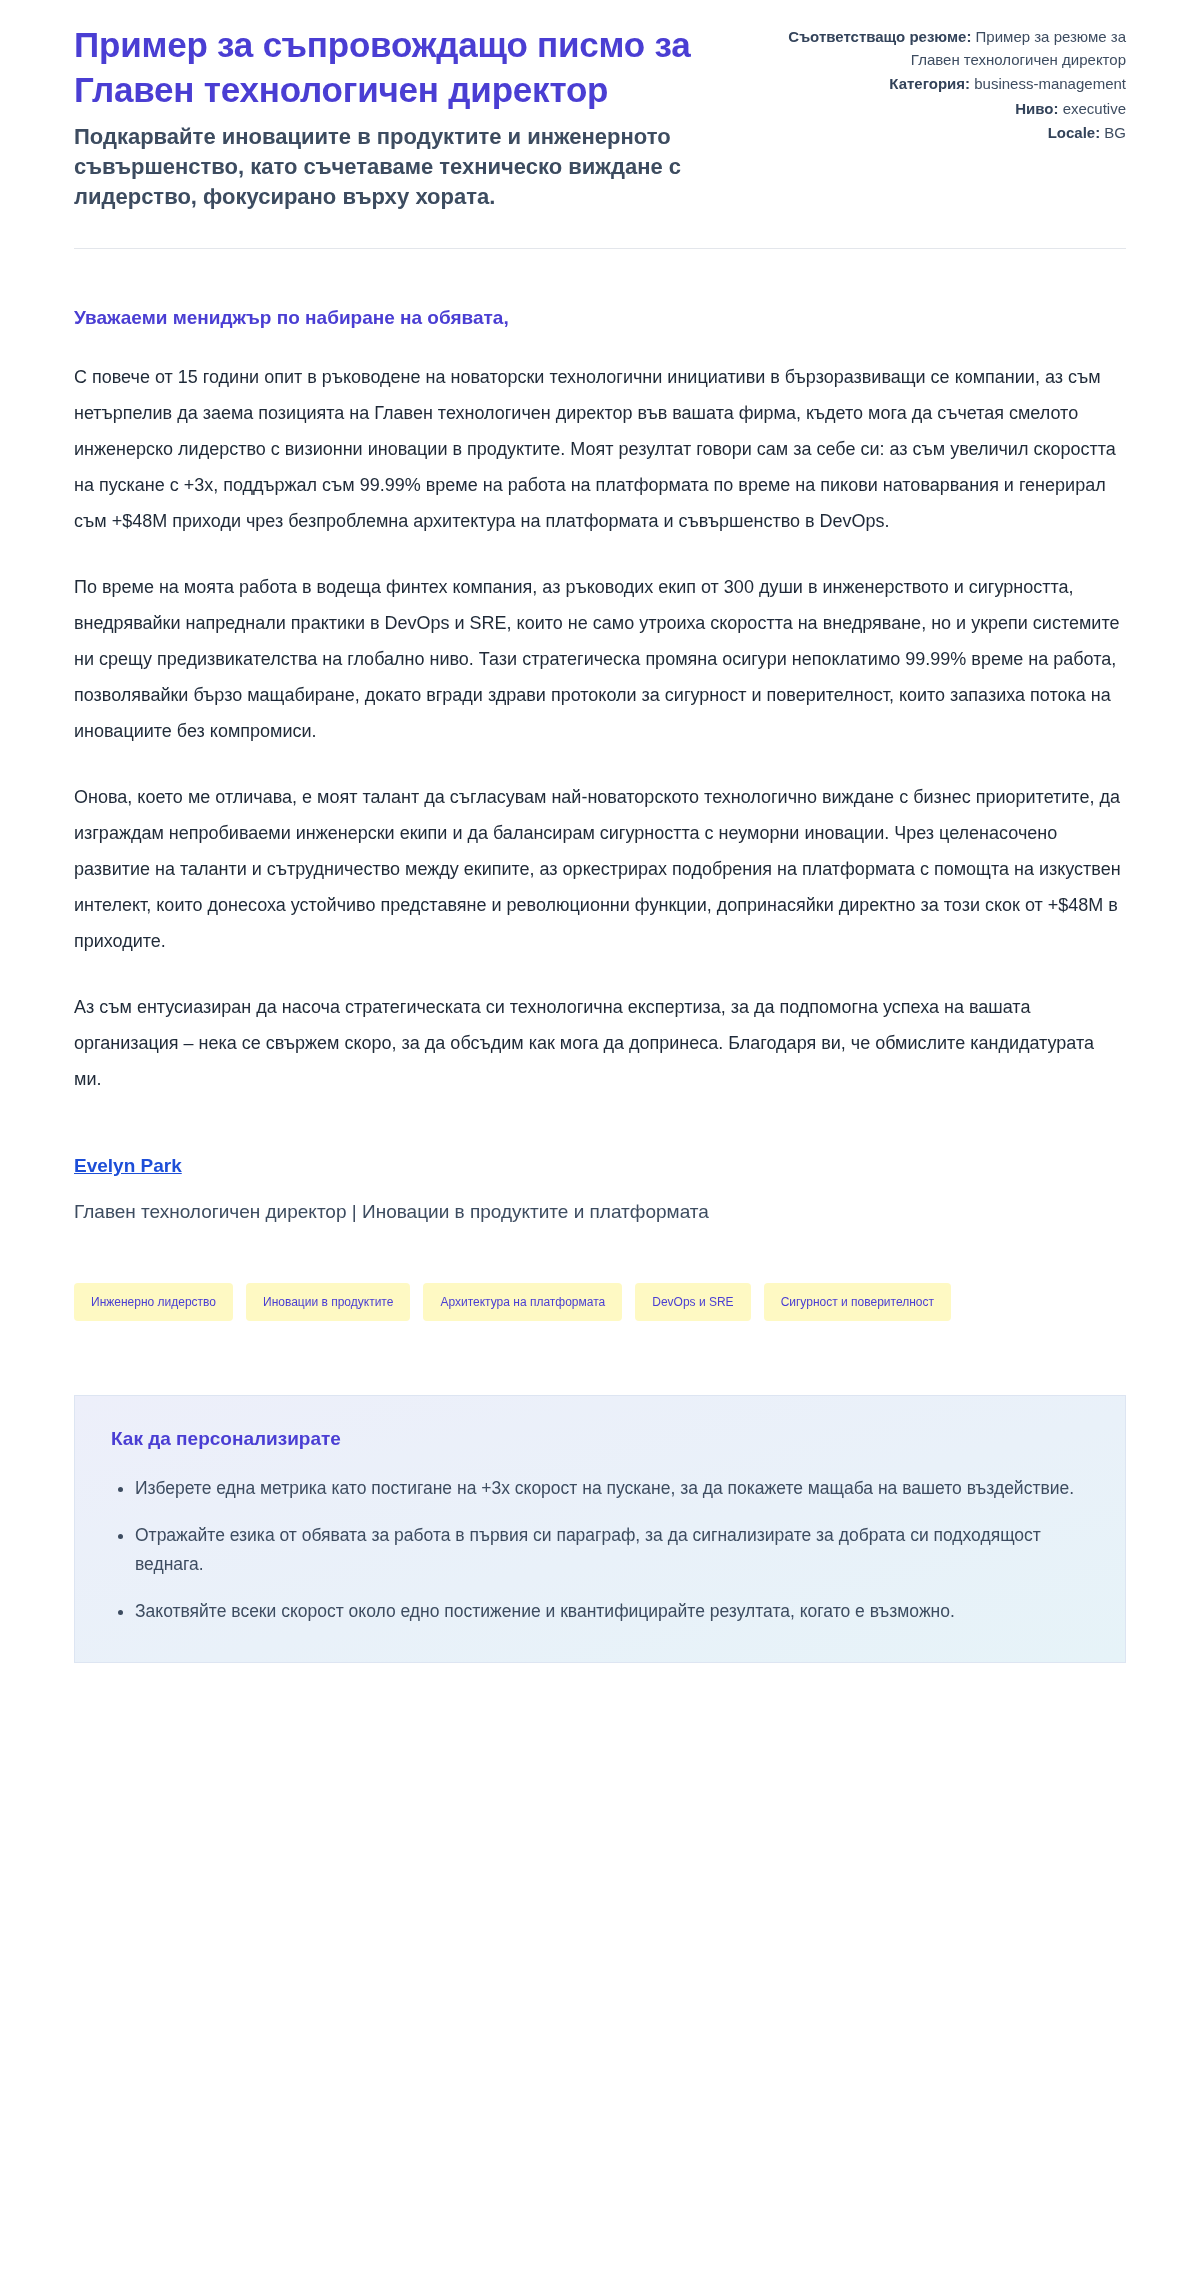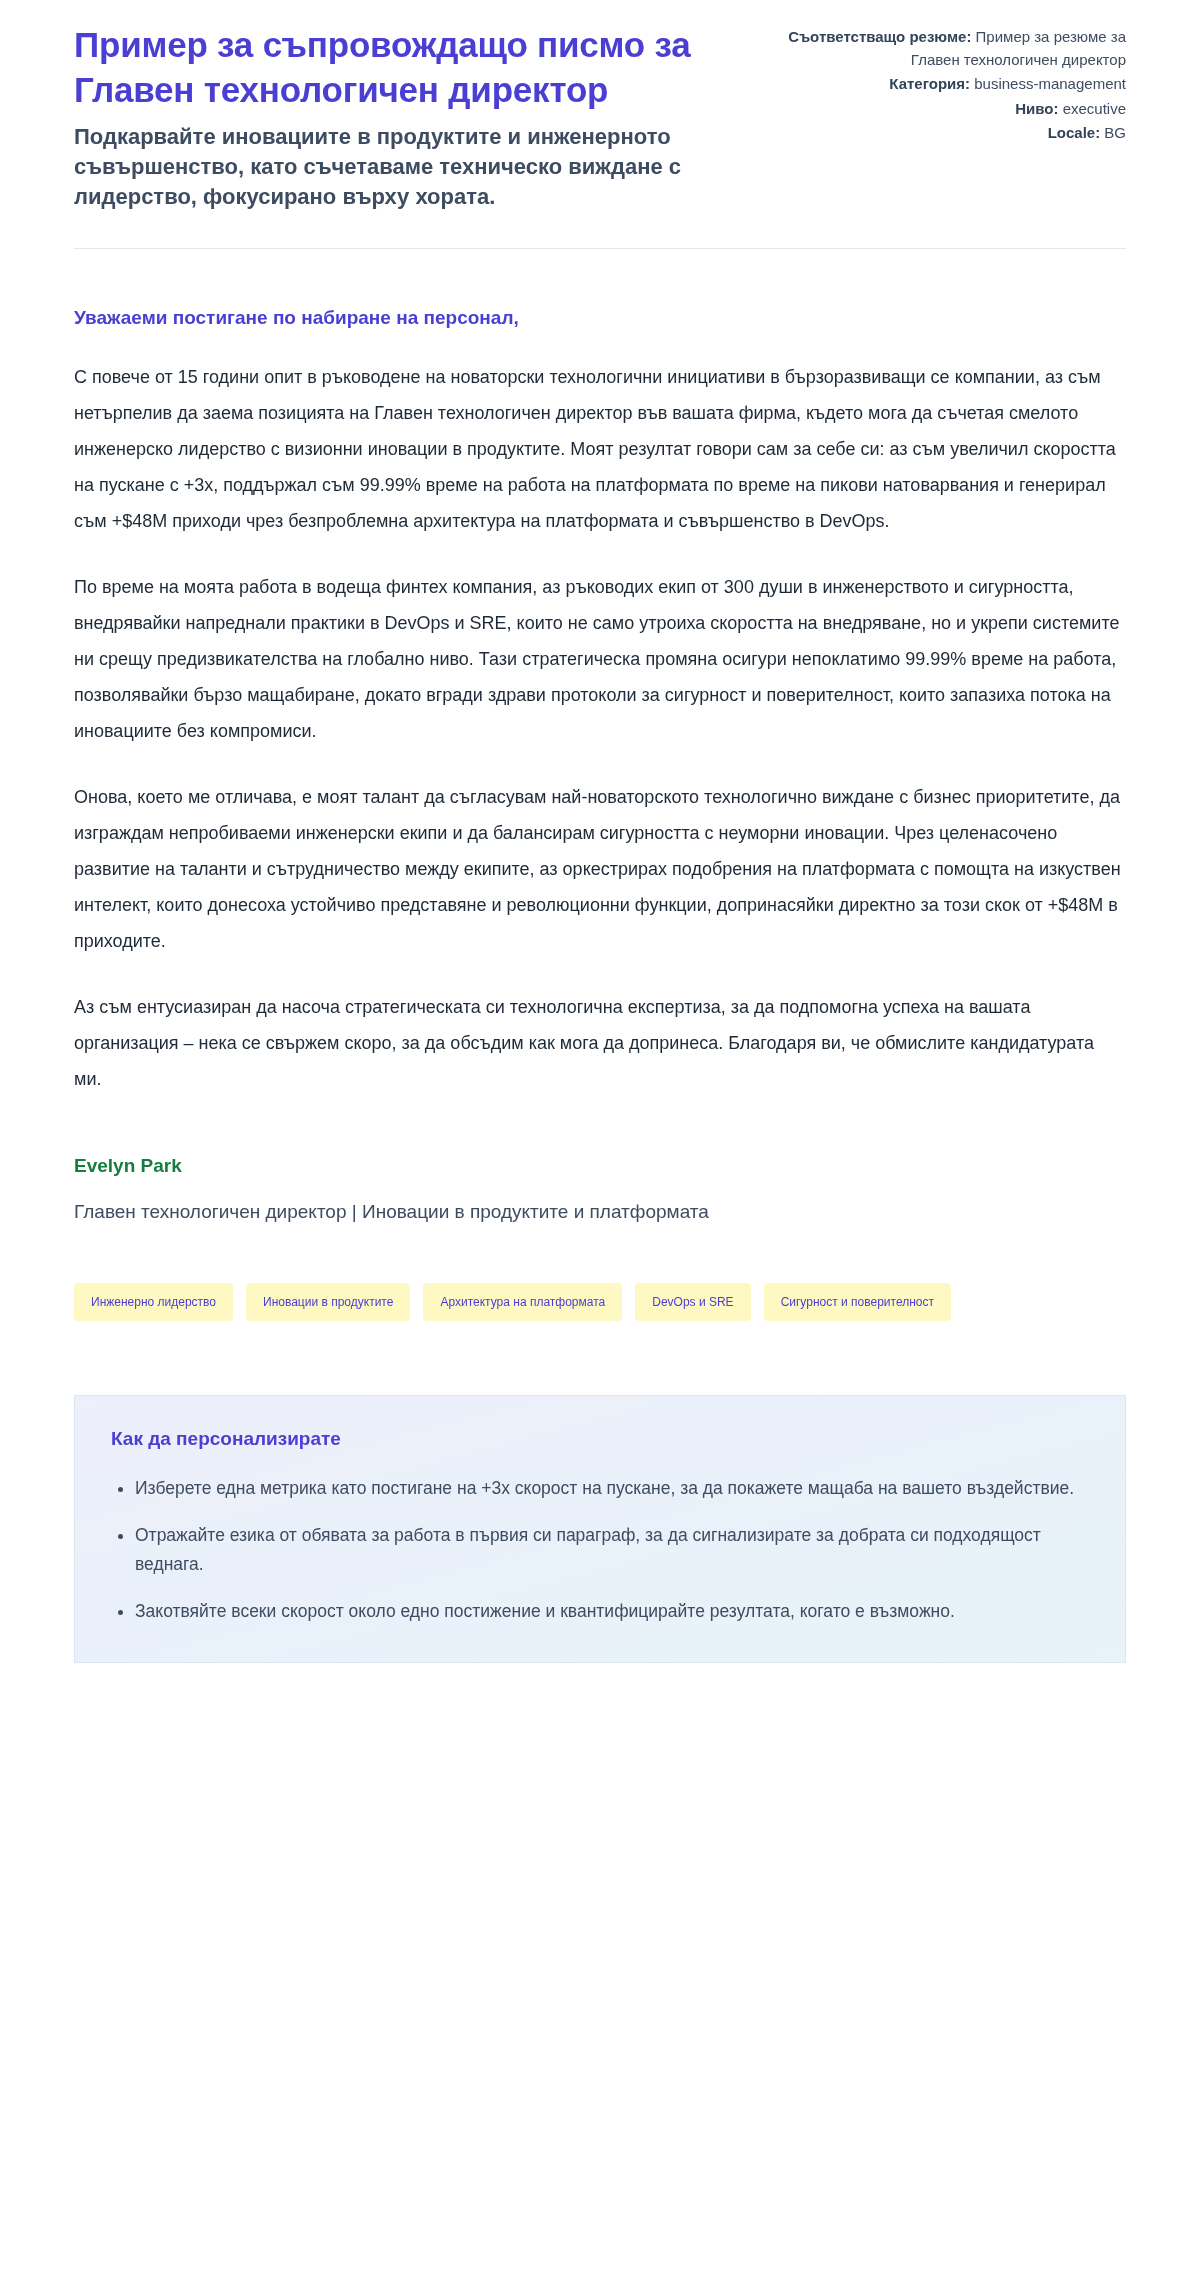--- a/index.html
+++ b/index.html
@@ -57,21 +57,22 @@
   .paragraphs .para {
     margin-top: 30px;
     font-size: 18px;
     line-height: 2.0;
     color: #1f2a38;
   }
   .signature {
     margin-top: 58px;
     font-size: 19px;
     font-weight: 700;
-    color: #15803d;
+    color: #1d4ed8;
+    text-decoration: underline;
   }
   .role-line {
     margin-top: 24px;
     font-size: 19px;
     color: #3d4c60;
   }
   
   .tags {
     margin-top: 60px;
     display: flex;
@@ -138,21 +139,21 @@
       <p class="meta-row">
         <strong>Locale:</strong>
         <span>BG</span>
       </p>
     </aside>
   </header>
 
   <hr class="divider">
 
   <main class="letter">
-    <p class="greeting">Уважаеми постигане по набиране на персонал,</p>
+    <p class="greeting">Уважаеми мениджър по набиране на обявата,</p>
 
     <div class="paragraphs">
         <p class="para">С повече от 15 години опит в ръководене на новаторски технологични инициативи в бързоразвиващи се компании, аз съм нетърпелив да заема позицията на Главен технологичен директор във вашата фирма, където мога да съчетая смелото инженерско лидерство с визионни иновации в продуктите. Моят резултат говори сам за себе си: аз съм увеличил скоростта на пускане с +3x, поддържал съм 99.99% време на работа на платформата по време на пикови натоварвания и генерирал съм +$48M приходи чрез безпроблемна архитектура на платформата и съвършенство в DevOps.</p>
         <p class="para">По време на моята работа в водеща финтех компания, аз ръководих екип от 300 души в инженерството и сигурността, внедрявайки напреднали практики в DevOps и SRE, които не само утроиха скоростта на внедряване, но и укрепи системите ни срещу предизвикателства на глобално ниво. Тази стратегическа промяна осигури непоклатимо 99.99% време на работа, позволявайки бързо мащабиране, докато вгради здрави протоколи за сигурност и поверителност, които запазиха потока на иновациите без компромиси.</p>
         <p class="para">Онова, което ме отличава, е моят талант да съгласувам най-новаторското технологично виждане с бизнес приоритетите, да изграждам непробиваеми инженерски екипи и да балансирам сигурността с неуморни иновации. Чрез целенасочено развитие на таланти и сътрудничество между екипите, аз оркестрирах подобрения на платформата с помощта на изкуствен интелект, които донесоха устойчиво представяне и революционни функции, допринасяйки директно за този скок от +$48M в приходите.</p>
         <p class="para">Аз съм ентусиазиран да насоча стратегическата си технологична експертиза, за да подпомогна успеха на вашата организация – нека се свържем скоро, за да обсъдим как мога да допринеса. Благодаря ви, че обмислите кандидатурата ми.</p>
       </div>
 
     <p class="signature">Evelyn Park</p>
     <p class="role-line">Главен технологичен директор | Иновации в продуктите и платформата</p>

